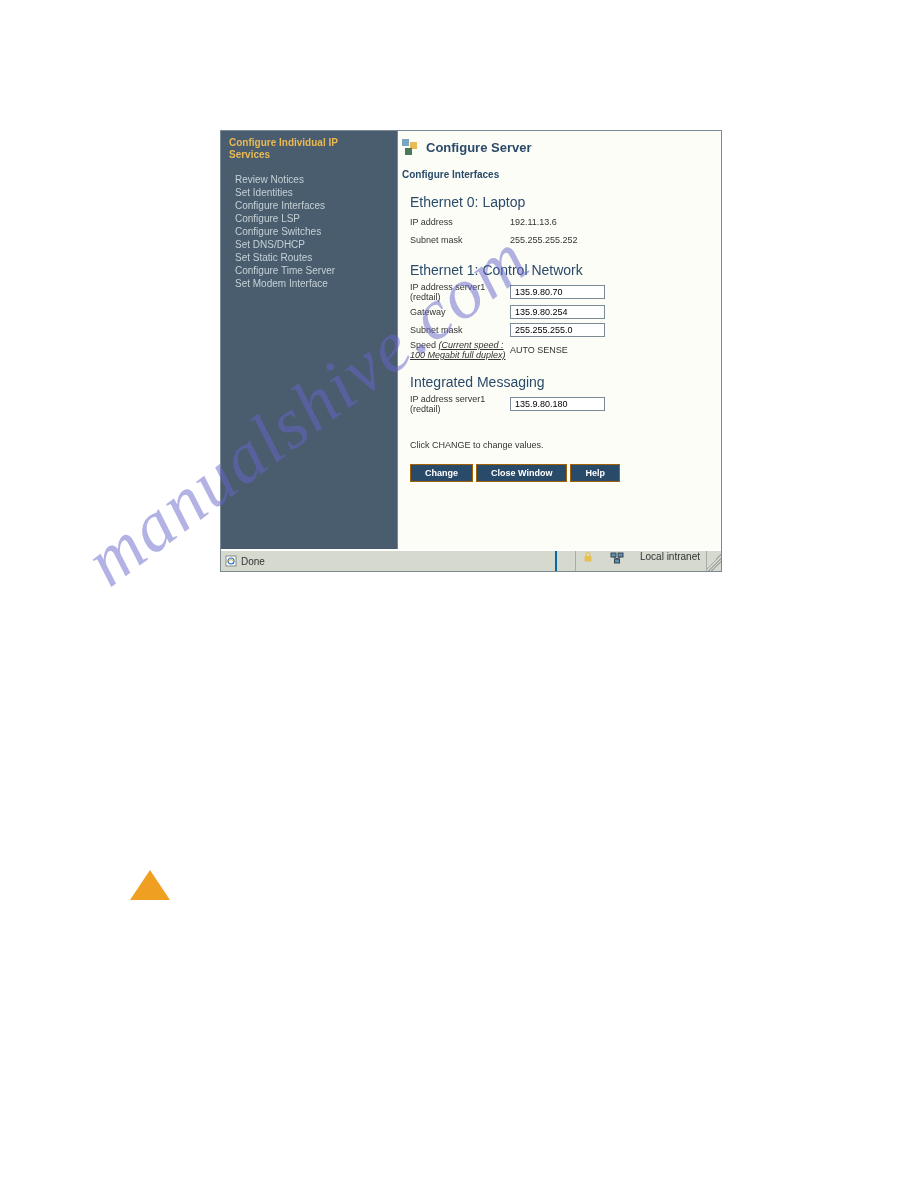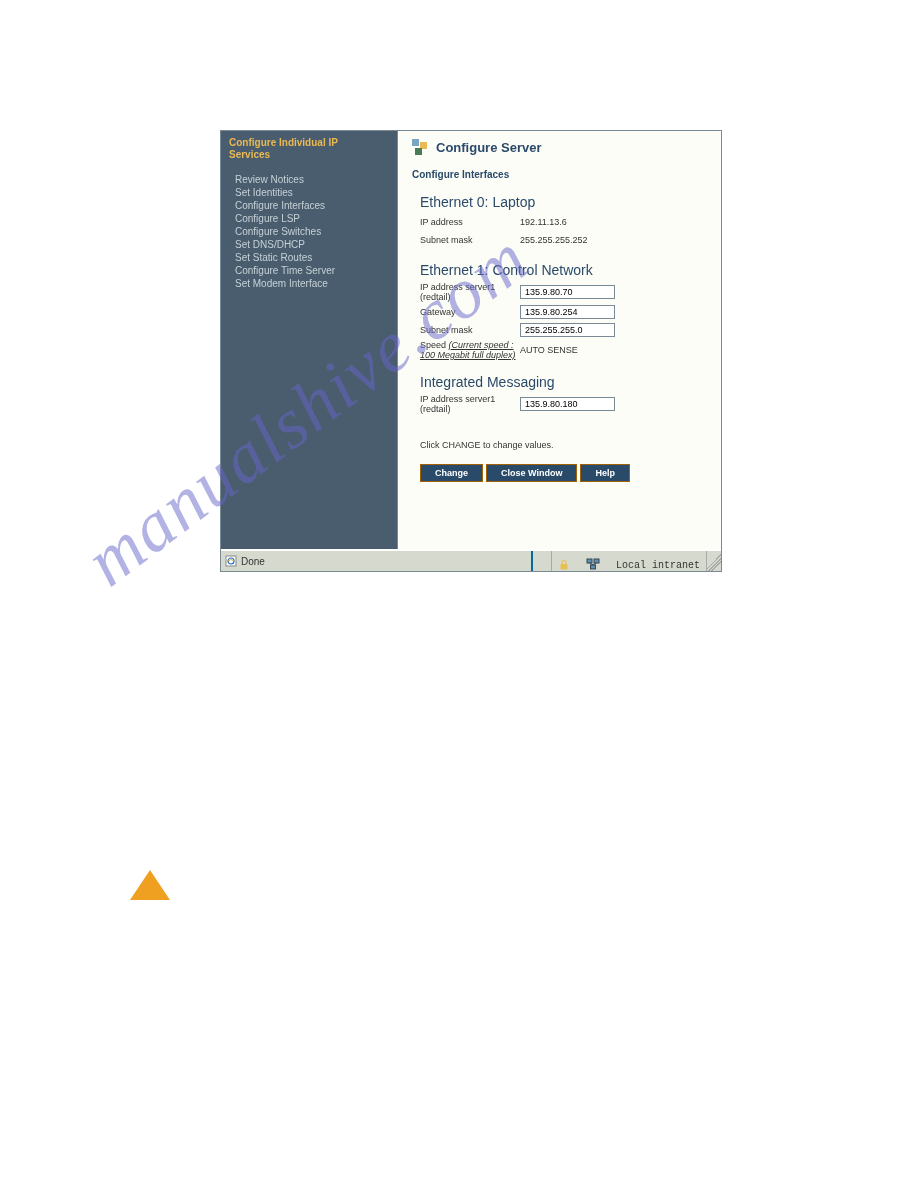--- a/index.html
+++ b/index.html
@@ -40,21 +40,21 @@
     .sidebar-link {
       color: #c5d1d6;
       font-size: 10px;
       line-height: 13px;
       padding-left: 6px;
       cursor: pointer;
     }
     .content {
       flex: 1;
       background: #fdfdf7;
-      padding: 8px 14px;
+      padding: 8px 4px;
     }
     .title-row {
       display: flex;
       align-items: center;
       margin-bottom: 14px;
     }
     .title-icon {
       width: 16px;
       height: 16px;
       margin-right: 8px;
@@ -151,26 +151,25 @@
       border-right: 2px solid #0369a1;
       height: 100%;
     }
     .status-spacer {
       width: 18px;
       border-right: 1px solid #aaa;
       height: 100%;
     }
     .status-right {
       display: flex;
-      align-items: flex-end;
+      align-items: flex-start;
       gap: 16px;
       padding: 0 6px;
       border-right: 1px solid #aaa;
       height: 100%;
-      font-family: Liberation Mono, monospace;
     }
     .status-grip {
       width: 14px;
       height: 100%;
       background: linear-gradient(135deg, transparent 50%, #aaa 50%, #aaa 55%, transparent 55%, transparent 60%, #aaa 60%, #aaa 65%, transparent 65%, transparent 70%, #aaa 70%, #aaa 75%, transparent 75%);
     }
     .watermark {
       position: absolute;
       top: 520px;
       left: 120px;

